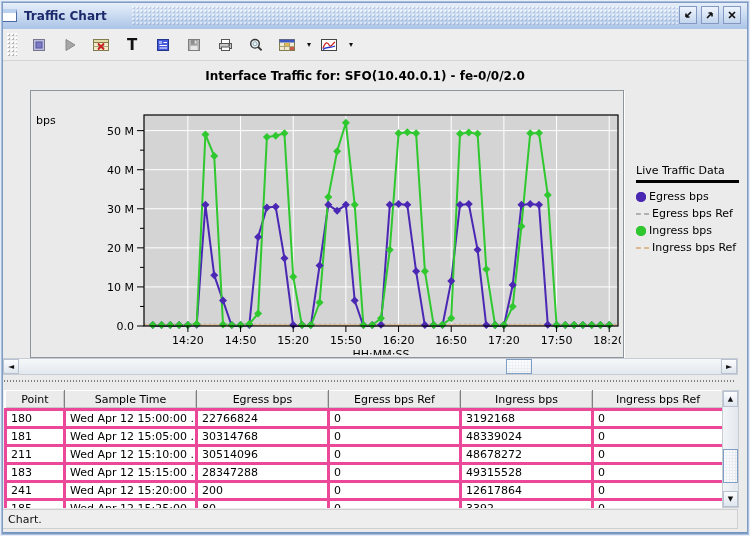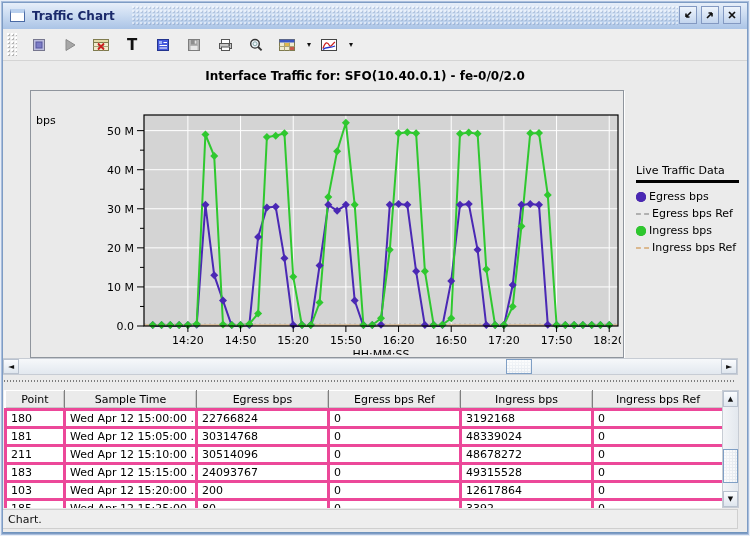--- a/index.html
+++ b/index.html
@@ -5,21 +5,21 @@
   html,body{margin:0;padding:0;}
   body{width:750px;height:536px;position:relative;overflow:hidden;
        font-family:"DejaVu Sans","Liberation Sans",sans-serif;background:#ebebeb;
        -webkit-font-smoothing:none;}
   
   .window-frame{position:absolute;inset:0;pointer-events:none;z-index:99;
     box-shadow:inset 0 0 0 1px #e8eef7, inset 0 0 0 2px #a9bedd, inset 0 0 0 3px #7e9cc4, inset 0 -4px 0 #6f93bd;}
   
   .titlebar{position:absolute;top:2px;left:2px;right:2px;height:28px;
     background:linear-gradient(180deg,#e9f0fa 0%,#cdddf2 45%,#abc4e6 100%);
-    border-bottom:1px solid #7e98c0;display:flex;align-items:center;padding-left:8px;box-sizing:border-box;}
+    border-bottom:1px solid #7e98c0;display:flex;align-items:center;padding-left:0;box-sizing:border-box;}
   .titlebar .texture{position:absolute;left:130px;right:70px;top:4px;bottom:4px;opacity:.55;
     background-image:radial-gradient(circle at 1px 1px,rgba(255,255,255,.9) 1px,transparent 1.3px),
                      radial-gradient(circle at 2px 2px,rgba(110,135,175,.55) 1px,transparent 1.3px);
     background-size:4px 4px;}
   .win-icon{width:15px;height:13px;background:#fff;border:1px solid #4a6aa5;box-sizing:border-box;
     border-top:4px solid #b9d0ee;margin-right:7px;}
   .title-text{font-size:12px;font-weight:bold;color:#1b2a6b;}
   .win-btns{position:absolute;right:7px;top:4px;display:flex;gap:4px;}
   .win-btn{width:18px;height:18px;background:linear-gradient(180deg,#eef4fc,#c3d5ee);
     border:1px solid #8399c2;box-sizing:border-box;display:flex;align-items:center;justify-content:center;
@@ -432,27 +432,27 @@
           <td>211</td>
           <td>Wed Apr 12 15:10:00 ...</td>
           <td>30514096</td>
           <td>0</td>
           <td>48678272</td>
           <td>0</td>
         </tr>
         <tr>
           <td>183</td>
           <td>Wed Apr 12 15:15:00 ...</td>
-          <td>24093767</td>
+          <td>28347288</td>
           <td>0</td>
           <td>49315528</td>
           <td>0</td>
         </tr>
         <tr>
-          <td>103</td>
+          <td>241</td>
           <td>Wed Apr 12 15:20:00 ...</td>
           <td>200</td>
           <td>0</td>
           <td>12617864</td>
           <td>0</td>
         </tr>
         <tr>
           <td>185</td>
           <td>Wed Apr 12 15:25:00 ...</td>
           <td>80</td>

